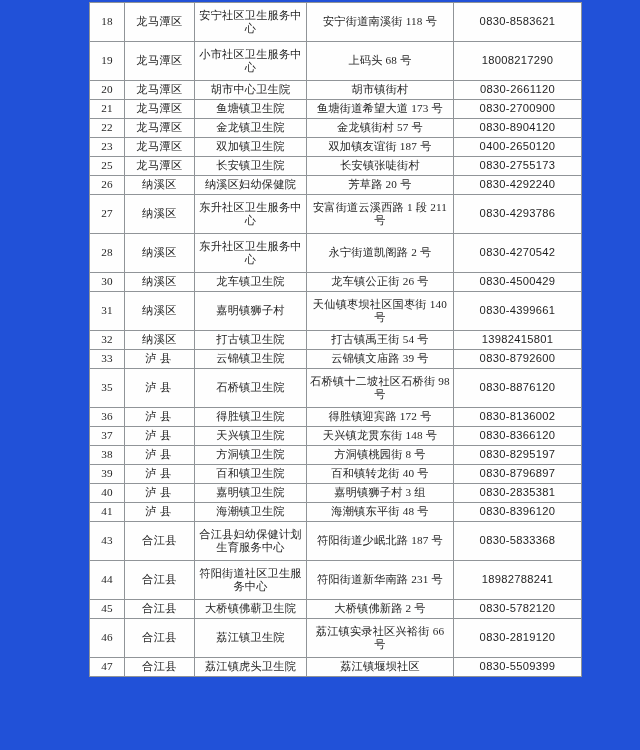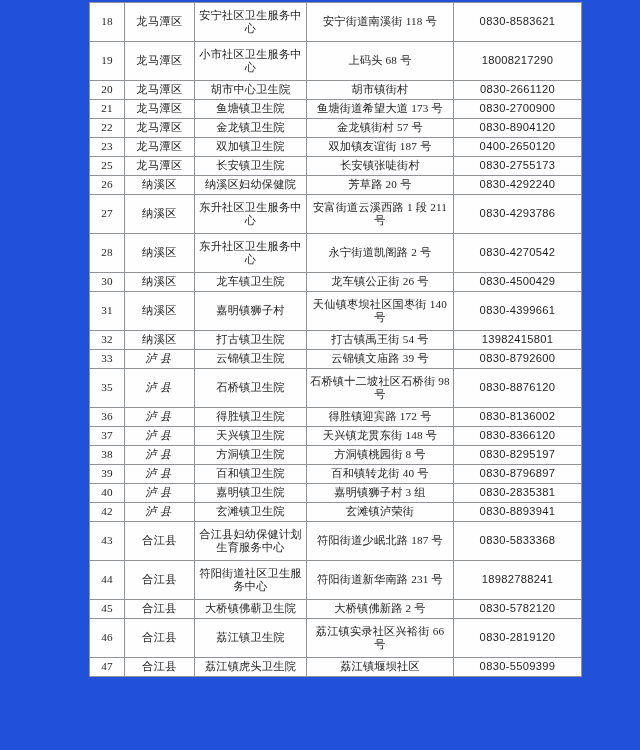--- a/index.html
+++ b/index.html
@@ -63,21 +63,20 @@
     font-family: "Liberation Serif", "DejaVu Serif", serif;
     font-size: 11.6px;
     letter-spacing: 0.2px;
   }
   td.cell-district {
     letter-spacing: 0.4px;
   }
   td.cell-district.spaced {
     letter-spacing: 3.5px;
     padding-left: 3px;
-    font-style: italic;
   }
   td.cell-inst {
     letter-spacing: 0.2px;
   }
   td.cell-addr {
     letter-spacing: 0.2px;
     border-radius: 10px;
   }
   td.cell-phone {
     font-family: Liberation Sans, sans-serif;
@@ -246,25 +245,25 @@
             <td class="cell-phone">0830-8796897</td>
           </tr>
           <tr class="r-1">
             <td class="cell-index">40</td>
             <td class="cell-district spaced">泸县</td>
             <td class="cell-inst">嘉明镇卫生院</td>
             <td class="cell-addr">嘉明镇狮子村 3 组</td>
             <td class="cell-phone">0830-2835381</td>
           </tr>
           <tr class="r-1">
-            <td class="cell-index">42</td>
-            <td class="cell-district spaced">泸县</td>
-            <td class="cell-inst">玄滩镇卫生院</td>
-            <td class="cell-addr">玄滩镇泸荣街</td>
-            <td class="cell-phone">0830-8893941</td>
+            <td class="cell-index">41</td>
+            <td class="cell-district spaced">泸县</td>
+            <td class="cell-inst">海潮镇卫生院</td>
+            <td class="cell-addr">海潮镇东平街 48 号</td>
+            <td class="cell-phone">0830-8396120</td>
           </tr>
           <tr class="r-2">
             <td class="cell-index">43</td>
             <td class="cell-district">合江县</td>
             <td class="cell-inst">合江县妇幼保健计划生育服务中心</td>
             <td class="cell-addr">符阳街道少岷北路 187 号</td>
             <td class="cell-phone">0830-5833368</td>
           </tr>
           <tr class="r-2">
             <td class="cell-index">44</td>

